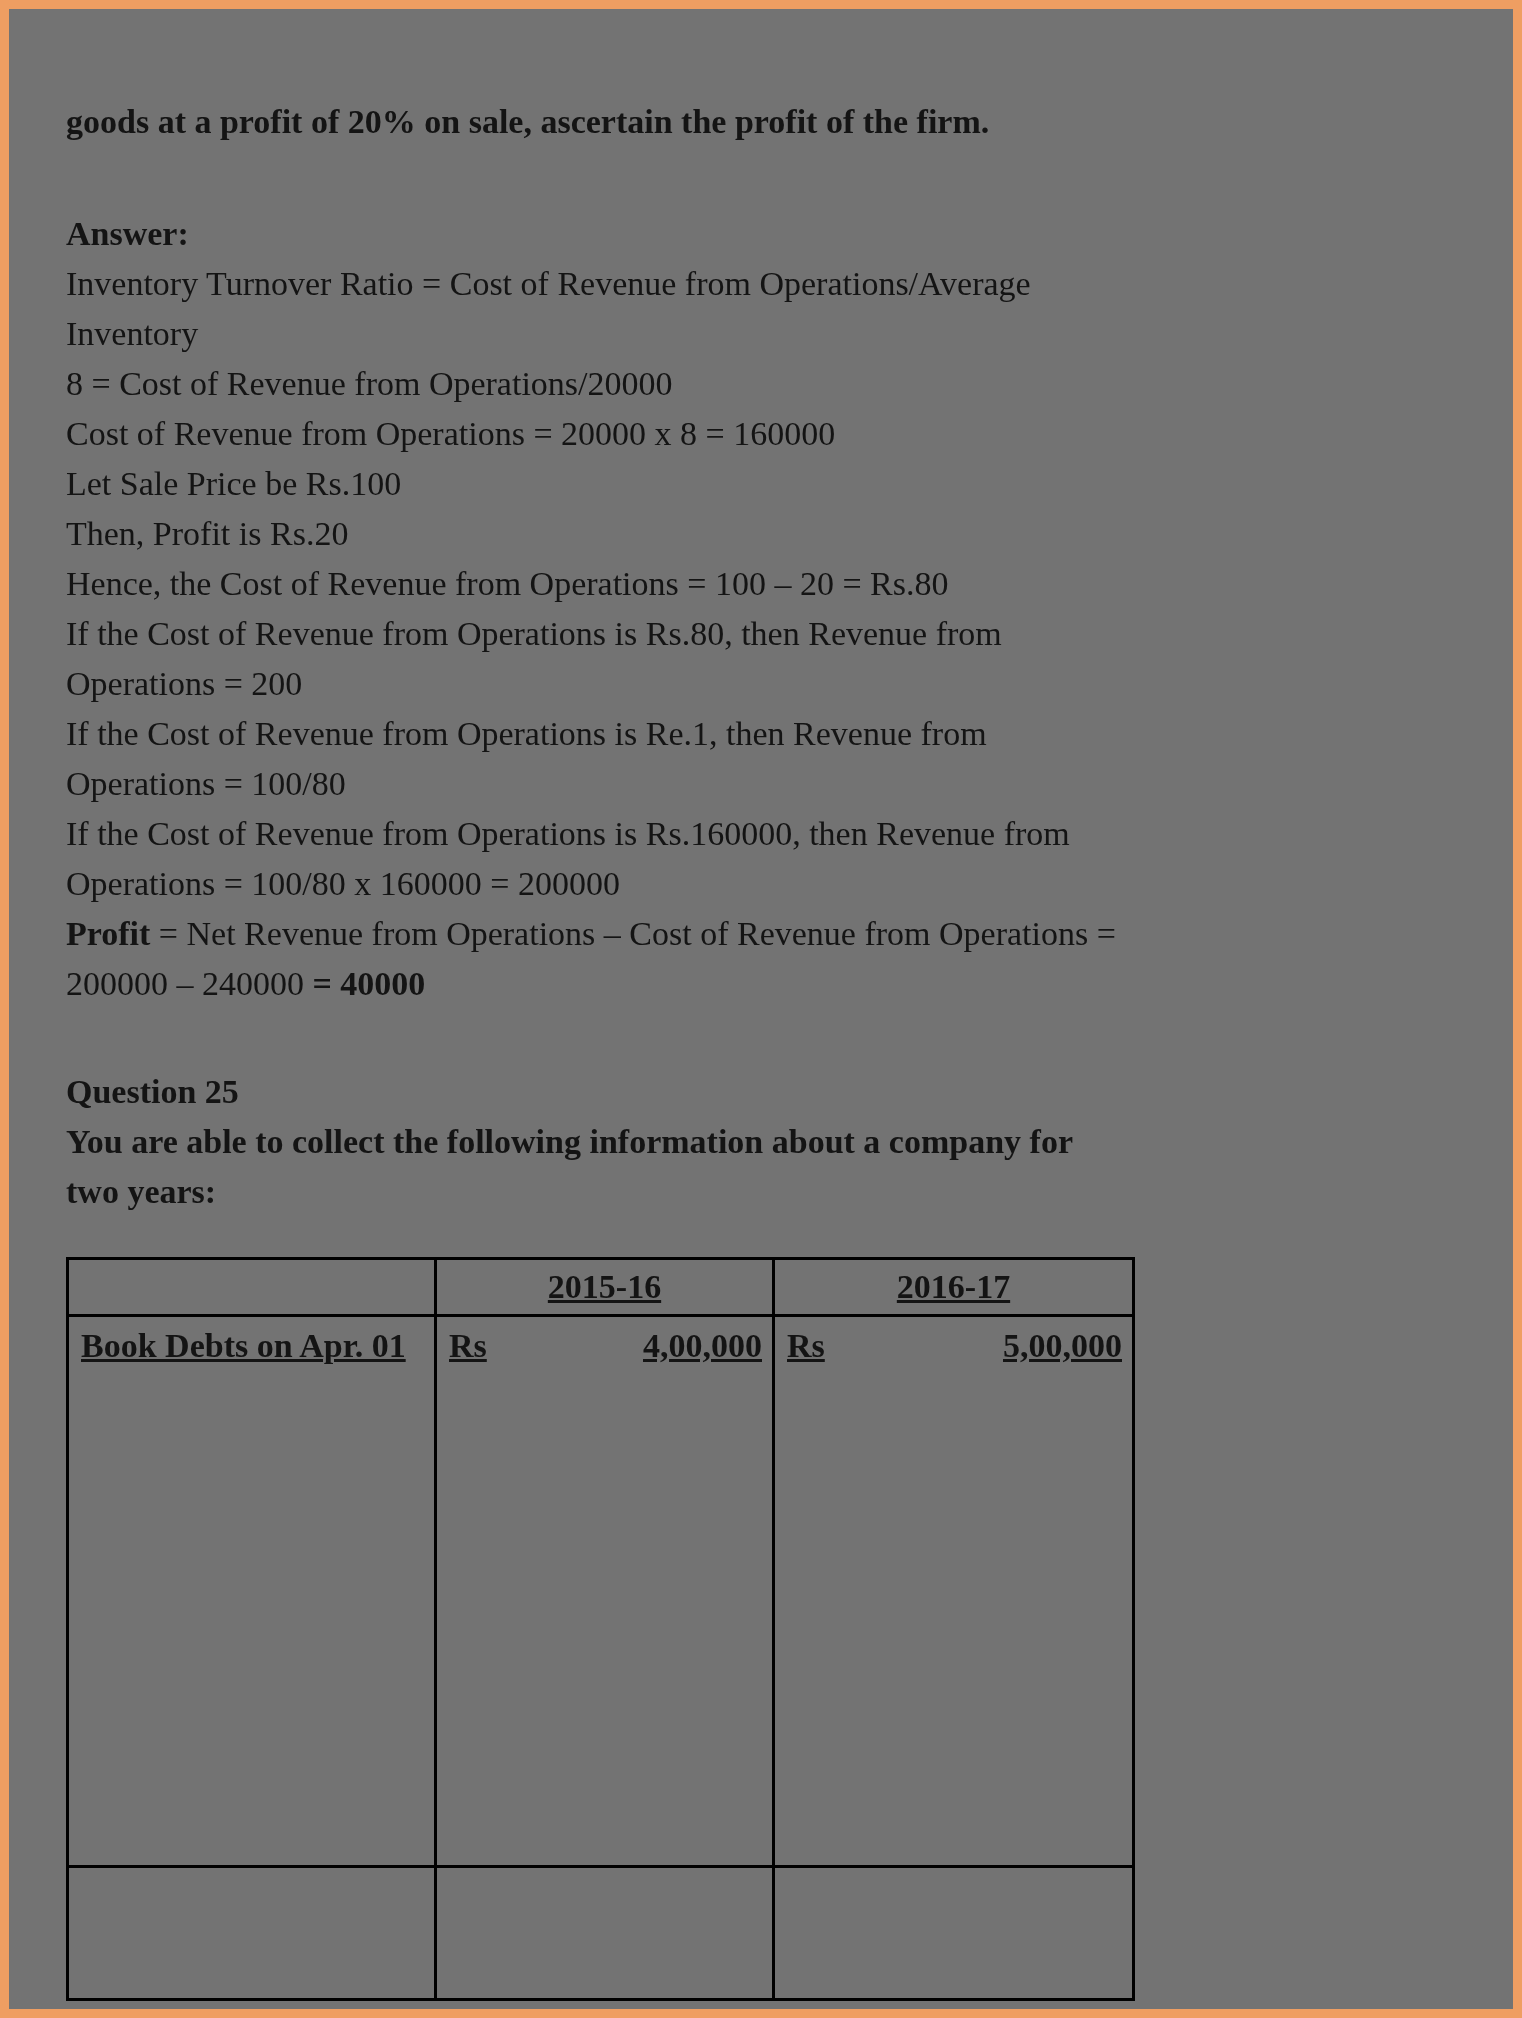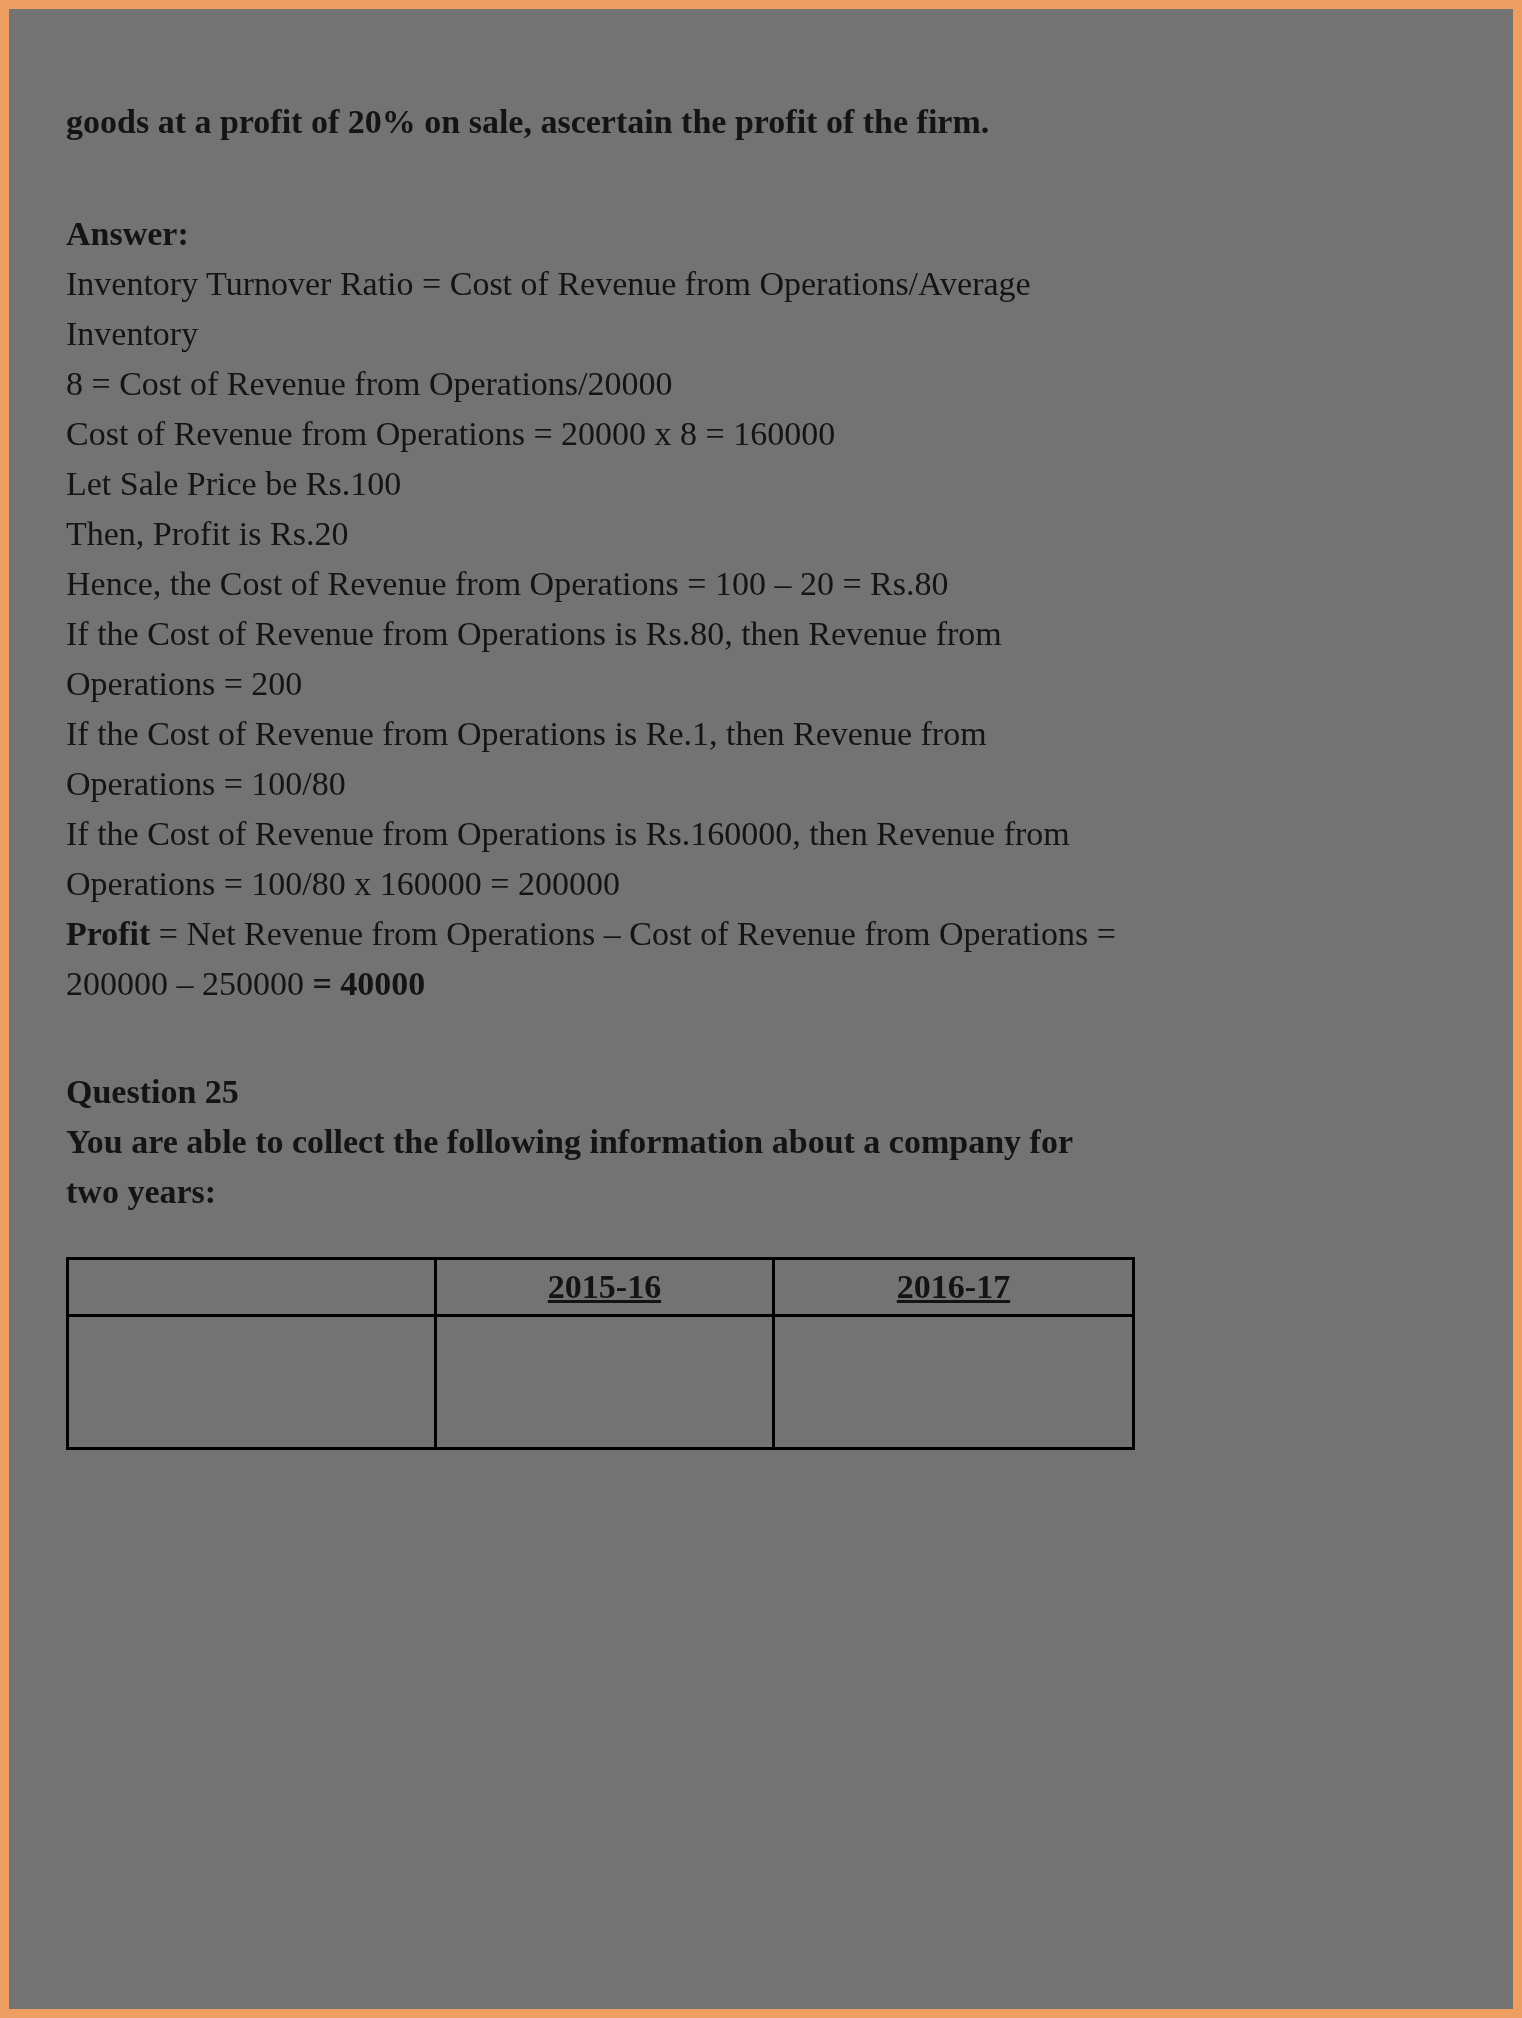--- a/index.html
+++ b/index.html
@@ -86,40 +86,55 @@
       <div class="answer-line bold">Answer:</div>
       <div class="answer-line">Inventory Turnover Ratio = Cost of Revenue from Operations/Average Inventory</div>
       <div class="answer-line">8 = Cost of Revenue from Operations/20000</div>
       <div class="answer-line">Cost of Revenue from Operations = 20000 x 8 = 160000</div>
       <div class="answer-line">Let Sale Price be Rs.100</div>
       <div class="answer-line">Then, Profit is Rs.20</div>
       <div class="answer-line">Hence, the Cost of Revenue from Operations = 100 – 20 = Rs.80</div>
       <div class="answer-line">If the Cost of Revenue from Operations is Rs.80, then Revenue from Operations = 200</div>
       <div class="answer-line">If the Cost of Revenue from Operations is Re.1, then Revenue from Operations = 100/80</div>
       <div class="answer-line">If the Cost of Revenue from Operations is Rs.160000, then Revenue from Operations = 100/80 x 160000 = 200000</div>
-      <div class="answer-line"><span class="bold">Profit</span><span> = Net Revenue from Operations – Cost of Revenue from Operations = 200000 – 250000 </span><span class="bold">= 40000</span></div>
+      <div class="answer-line"><span class="bold">Profit</span><span> = Net Revenue from Operations – Cost of Revenue from Operations = 200000 – 240000 </span><span class="bold">= 40000</span></div>
     </div>
 
     <div class="question">
       <div class="bold">Question 25</div>
       <div class="bold">You are able to collect the following information about a company for two years:</div>
     </div>
 
     <table class="info-table">
       <colgroup>
         <col class="c1">
         <col class="c2">
         <col class="c3">
       </colgroup>
       <tbody>
           <tr>
         <th></th>
         <th>2015-16</th>
         <th>2016-17</th>
       </tr>
+      <tr class="data-row">
+        <td class="label-cell">Book Debts on Apr. 01</td>
+        <td>
+          <div class="value-wrap">
+            <span>Rs</span>
+            <span>4,00,000</span>
+          </div>
+        </td>
+        <td>
+          <div class="value-wrap">
+            <span>Rs</span>
+            <span>5,00,000</span>
+          </div>
+        </td>
+      </tr>
       <tr class="partial-row">
         <td></td>
         <td></td>
         <td></td>
       </tr>
     </tbody>
       </table>
 
   </div>
 </div>

